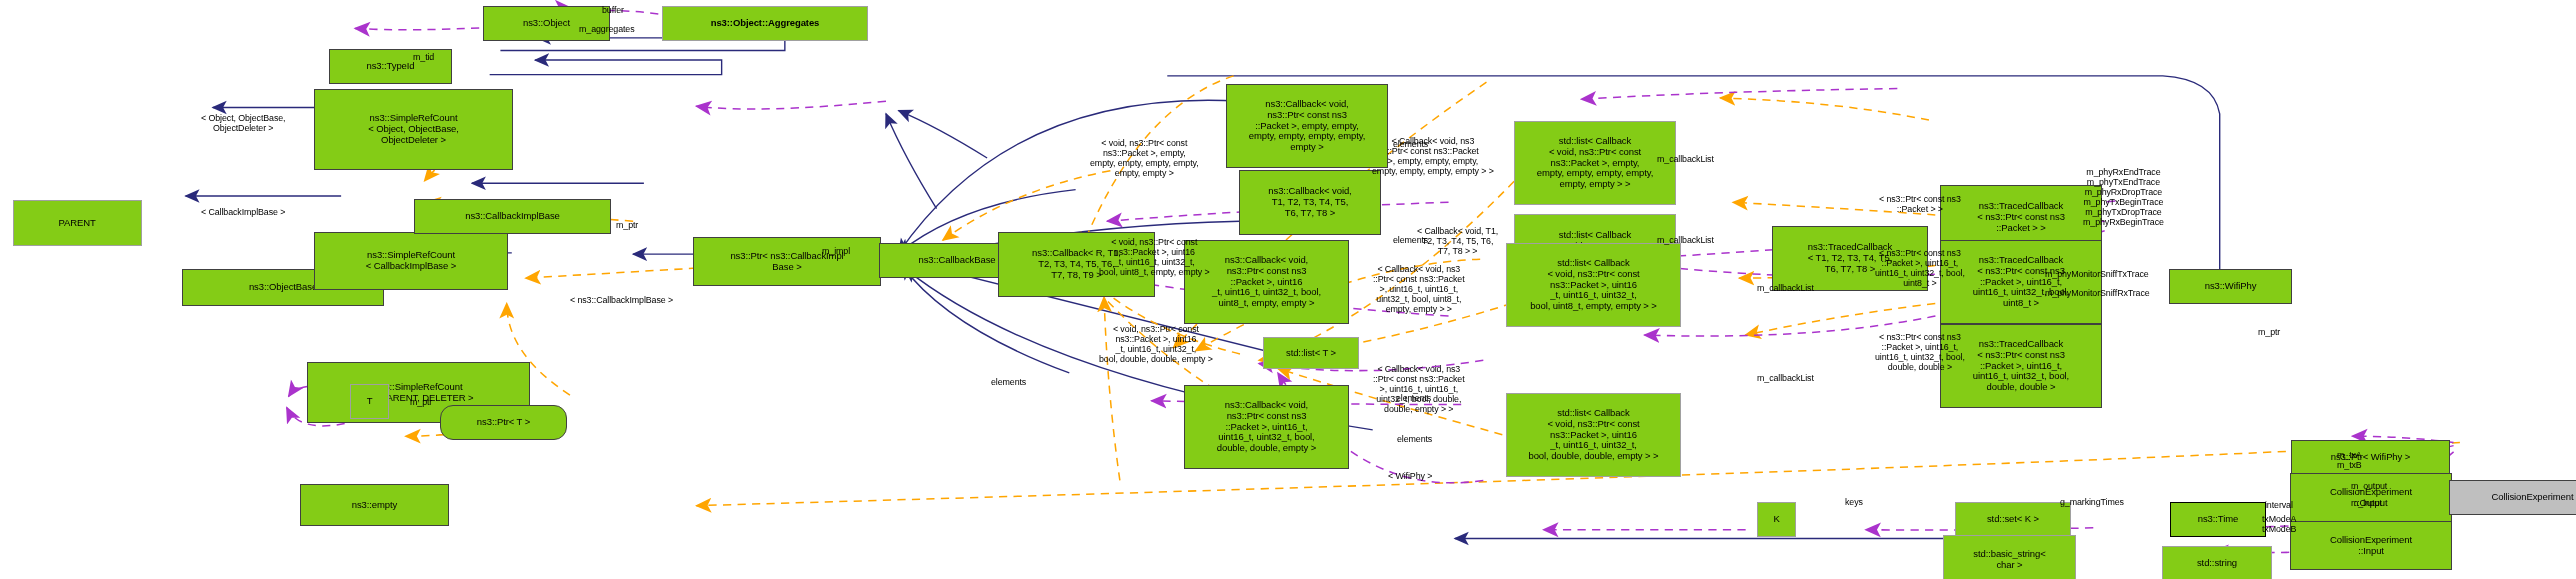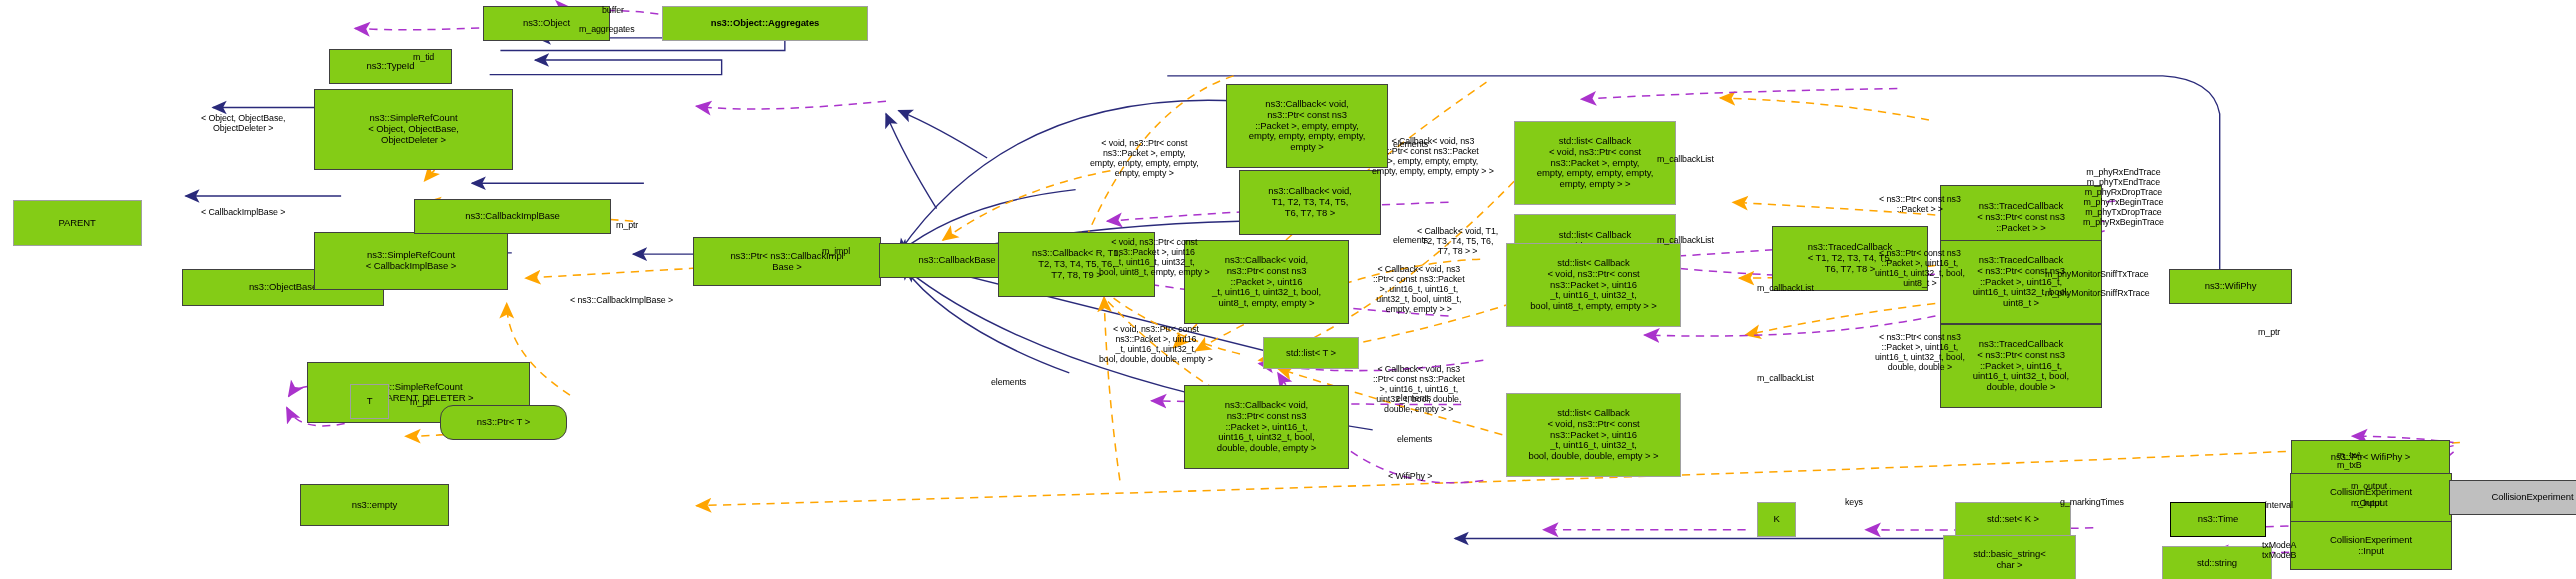--- a/index.html
+++ b/index.html
@@ -292,18 +292,18 @@
       <div class="edgelabel" style="left: 2045px; top: 288px;">m_phyMonitorSniffRxTrace</div>
       <div class="edgelabel" style="left: 2258px; top: 327px;">m_ptr</div>
       <div class="edgelabel" style="left: 1388px; top: 471px;">&lt; WifiPhy &gt;</div>
       <div class="edgelabel" style="left: 2337px; top: 450px;">m_txA
 m_txB</div>
       <div class="edgelabel" style="left: 2351px; top: 481px;">m_output</div>
       <div class="edgelabel" style="left: 2351px; top: 498px;">m_input</div>
       <div class="edgelabel" style="left: 1845px; top: 497px;">keys</div>
       <div class="edgelabel" style="left: 2060px; top: 497px;">g_markingTimes</div>
       <div class="edgelabel" style="left: 2265px; top: 500px;">interval</div>
-      <div class="edgelabel" style="left: 2262px; top: 540px;">txModeA
+      <div class="edgelabel" style="left: 2262px; top: 514px;">txModeA
 txModeB</div>
     </div>
 
 </div>
 
 
 </body></html>

